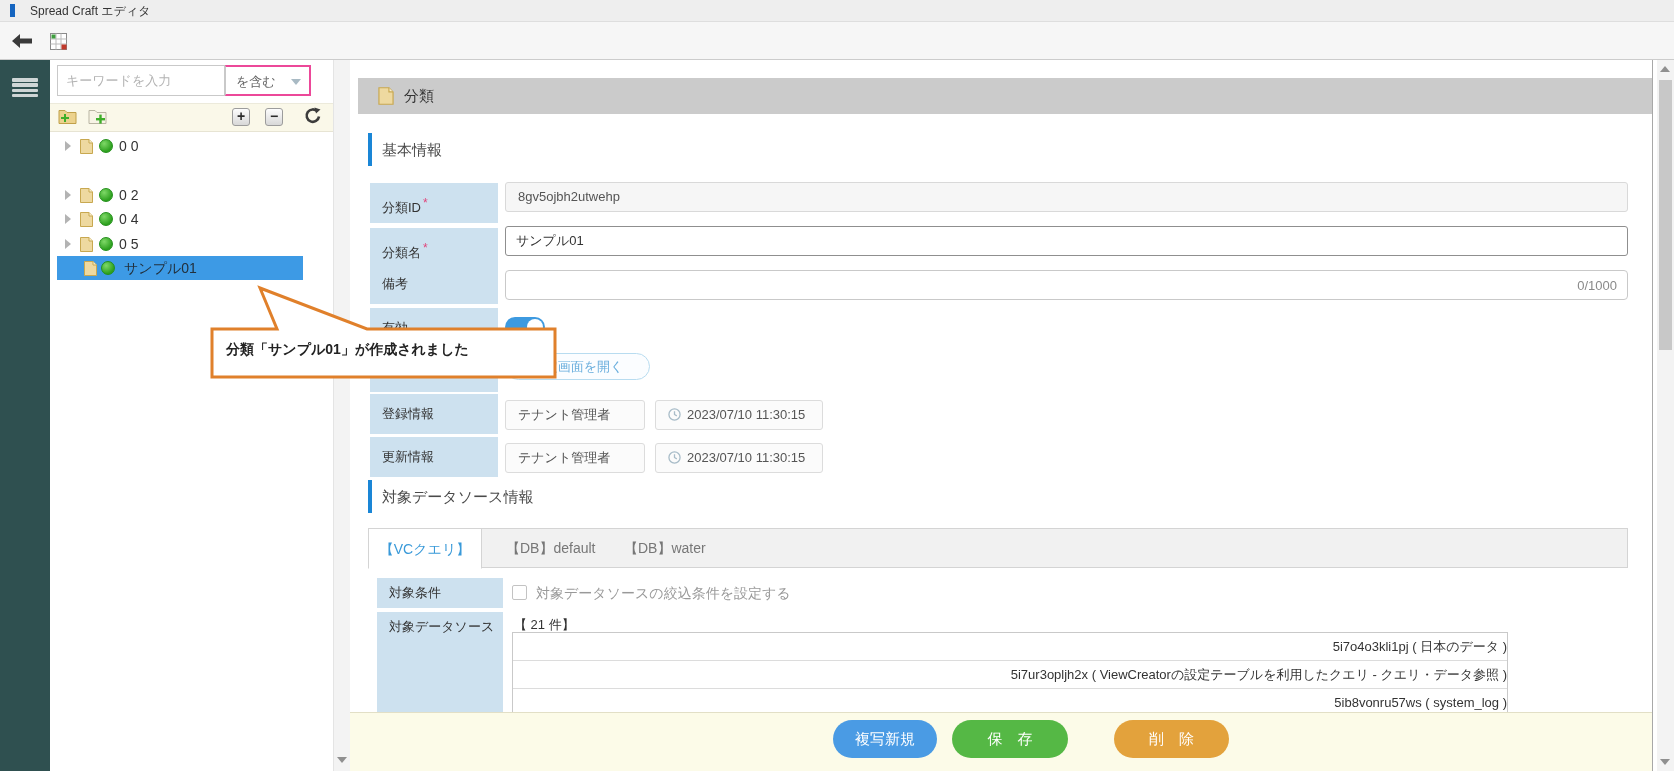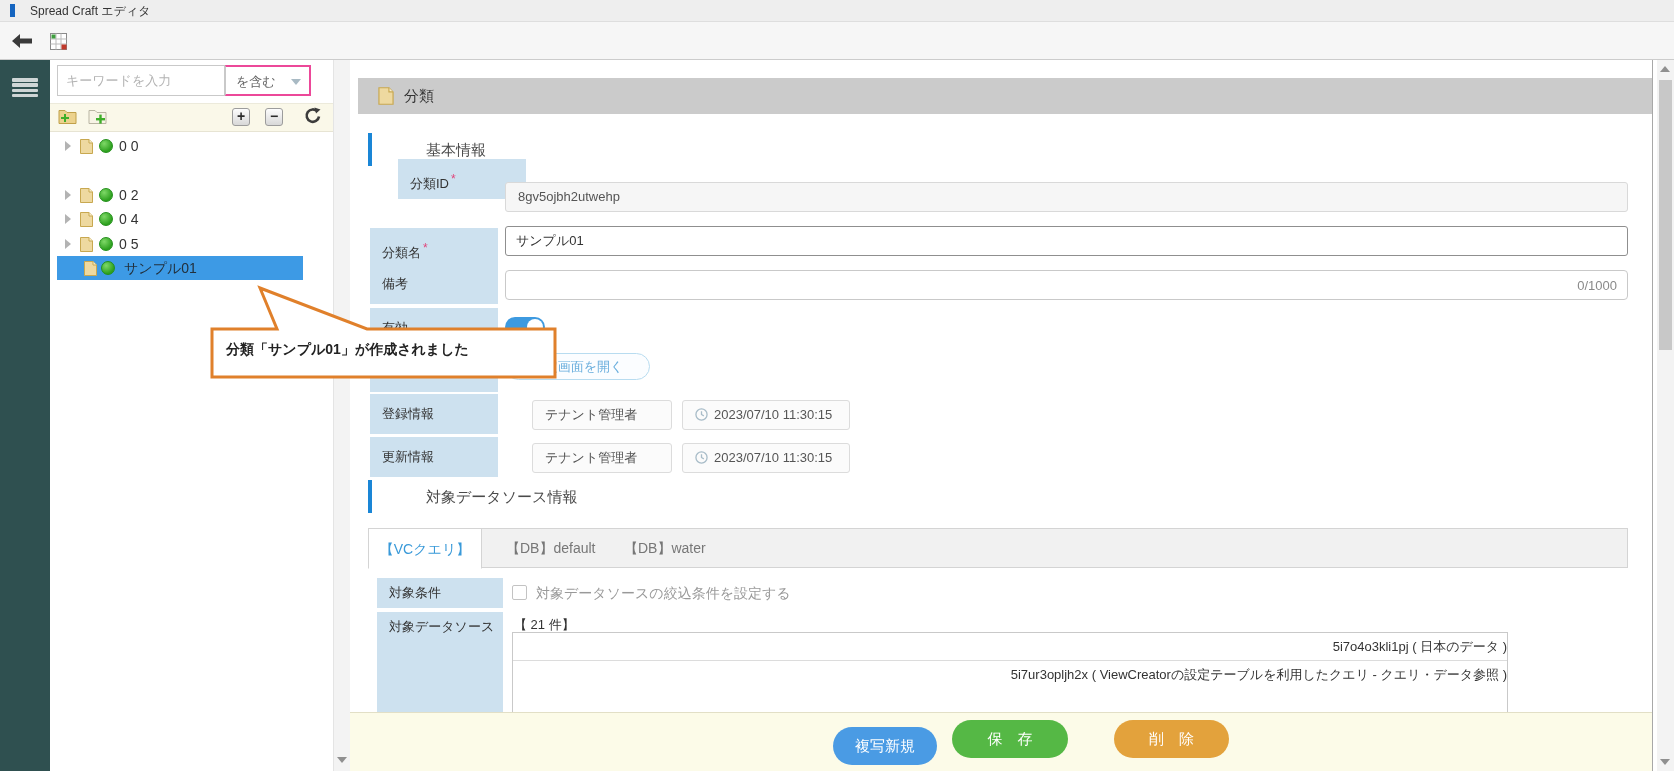--- a/index.html
+++ b/index.html
@@ -40,37 +40,37 @@
     background:radial-gradient(circle at 35% 30%, #7ed867, #2ea11f 70%); border:1px solid #23901a; }
   .tree-scroll { left:333px; top:60px; width:17px; height:711px; background:#f3f3f3; border-left:1px solid #e4e4e4; }
   .arrow-down { width:0; height:0; border-left:5px solid transparent; border-right:5px solid transparent; border-top:6px solid #8f8f8f; }
   .arrow-up { width:0; height:0; border-left:5px solid transparent; border-right:5px solid transparent; border-bottom:6px solid #8f8f8f; }
 
   
   .main { left:350px; top:60px; width:1302px; height:711px; background:#fff; overflow:hidden; }
   .panel-header { left:8px; top:18px; width:1412px; height:36px; background:#cbcbcb; }
   .panel-header-title { left:46px; top:0; line-height:36px; font-size:15px; color:#333; }
   .section-bar { width:4px; height:33px; background:#1a86d6; }
-  .section-title { font-size:15px; color:#4a4a4a; line-height:33px;margin-left:44px; }
+  .section-title { font-size:15px; color:#4a4a4a; line-height:33px; }
   .label-cell { left:20px; width:128px; height:40px; background:#cde1ef; font-size:13px; color:#333;
     line-height:40px; padding-left:12px; }
   .req { color:#e0457b; font-size:12px; vertical-align:super; margin-left:2px; }
   .ro-box { height:30px; background:#f6f6f6; border:1px solid #d9d9d9; border-radius:3px;
     font-size:13px; color:#555; line-height:28px; padding-left:12px; }
   .text-input { height:30px; background:#fff; border:1px solid #8f8f8f; border-radius:3px;
     font-size:13px; color:#333; padding:0 10px; outline:none; width:100%; }
   .memo-wrap { height:30px; background:#fff; border:1px solid #c9c9c9; border-radius:4px; display:flex; align-items:center; }
   .memo-input { flex:1; border:none; outline:none; font-size:13px; padding:0 10px; background:transparent; }
   .memo-counter { font-size:13px; color:#8a8a8a; padding-right:10px; }
   .toggle { width:40px; height:20px; border-radius:10px; background:#3d9ae0; }
   .toggle-knob { position:absolute; right:2px; top:2px; width:16px; height:16px; border-radius:50%; background:#fff; }
   .pill-btn { height:27px; border:1px solid #b8dcf0; border-radius:14px; background:#fbfdff;
     color:#6aaedd; font-size:13px; line-height:25px; text-align:center; }
   .meta-box { height:30px; background:#fbfbfb; border:1px solid #dcdcdc; border-radius:3px;
-    font-size:13px; color:#555; line-height:28px; padding-left:12px;margin-left:27px; }
+    font-size:13px; color:#555; line-height:28px; padding-left:12px; }
   .tabs-strip { left:18px; top:468px; width:1260px; height:40px; background:#f1f1f1; border:1px solid #d4d4d4; }
   .tab-active { position:absolute; left:-1px; top:-1px; width:114px; height:41px; background:#fff;
     border:1px solid #d4d4d4; border-bottom:1px solid #fff; color:#3a9ad9; font-size:14px;
     text-align:center; line-height:40px; }
   .tab-inactive { position:absolute; top:0; height:38px; line-height:38px; font-size:14px; color:#777; }
   .check-box { width:15px; height:15px; border:1px solid #c3c3c3; border-radius:2px; background:#fff; }
   .cond-text { font-size:14px; color:#999; line-height:30px; }
   .count-label { font-size:13px; color:#333; }
   .ds-list { border:1px solid #c9c9c9; background:#fff; }
   .ds-item { height:28px; line-height:28px; font-size:13px; color:#333; padding-left:10px; border-bottom:1px solid #dcdcdc; }
@@ -198,21 +198,21 @@
       <svg class="abs" style="left:18px;top:8px;" width="20" height="20" viewBox="0 0 17 17">
         <path d="M2.5 1.5 H11 L14.5 5 V15.5 H2.5 Z" fill="#eed9a0" stroke="#c8a850"></path>
         <path d="M11 1.5 V5 H14.5" fill="#f8eecd" stroke="#c8a850"></path>
       </svg>
       <div class="abs panel-header-title">分類</div>
     </div>
 
     <div class="abs section-bar" style="left:18px;top:73px;"></div>
     <div class="abs section-title" style="left:32px;top:73px;">基本情報</div>
 
-    <div class="abs label-cell" style="top:99px;margin-left:28px;">
+    <div class="abs label-cell" style="top:123px;">
       <span>分類ID</span><span class="req">*</span>
     </div>
     <div class="abs ro-box" style="left:155px;top:122px;width:1123px;">8gv5ojbh2utwehp</div>
 
     <div class="abs label-cell" style="top:168px;">
       <span>分類名</span><span class="req">*</span>
     </div>
     <div class="abs" style="left:155px;top:166px;width:1123px;">
       <input class="text-input" type="text" value="サンプル01" style="">
     </div>
@@ -272,24 +272,25 @@
     <div class="abs check-box" style="left:162px;top:525px;"></div>
     <div class="abs label-cell" style="left:27px;top:552px;width:126px;height:100px;line-height:30px;">
       <span>対象データソース</span>
     </div>
 
     <div class="abs cond-text" style="left:186px;top:518px;">対象データソースの絞込条件を設定する</div>
     <div class="abs count-label" style="left:164px;top:556px;">【 21 件】</div>
     <div class="abs ds-list" style="left:162px;top:572px;width:996px;height:84px;text-align:right;">
       <div class="ds-item">5i7o4o3kli1pj ( 日本のデータ )</div>
       <div class="ds-item">5i7ur3opljh2x ( ViewCreatorの設定テーブルを利用したクエリ - クエリ・データ参照 )</div>
+      <div class="ds-item">5ib8vonru57ws ( system_log )</div>
     </div>
 
     <div class="abs main-footer">
-      <button class="abs footer-btn" style="left:483px;top:14px;width:104px;background:#4a9be4;">複写新規</button>
+      <button class="abs footer-btn" style="left:483px;top:7px;width:104px;background:#4a9be4;">複写新規</button>
       <button class="abs footer-btn" style="left:602px;top:7px;width:116px;background:#55b845;">保　存</button>
       <button class="abs footer-btn" style="left:764px;top:7px;width:115px;background:#e3a23c;">削　除</button>
     </div>
   </div>
 
   <div class="abs border-line"></div>
   <div class="abs vscroll">
     <div class="abs arrow-up" style="left:3px;top:6px;"></div>
     <div class="abs vscroll-thumb"></div>
     <div class="abs arrow-down" style="left:3px;bottom:6px;"></div>

